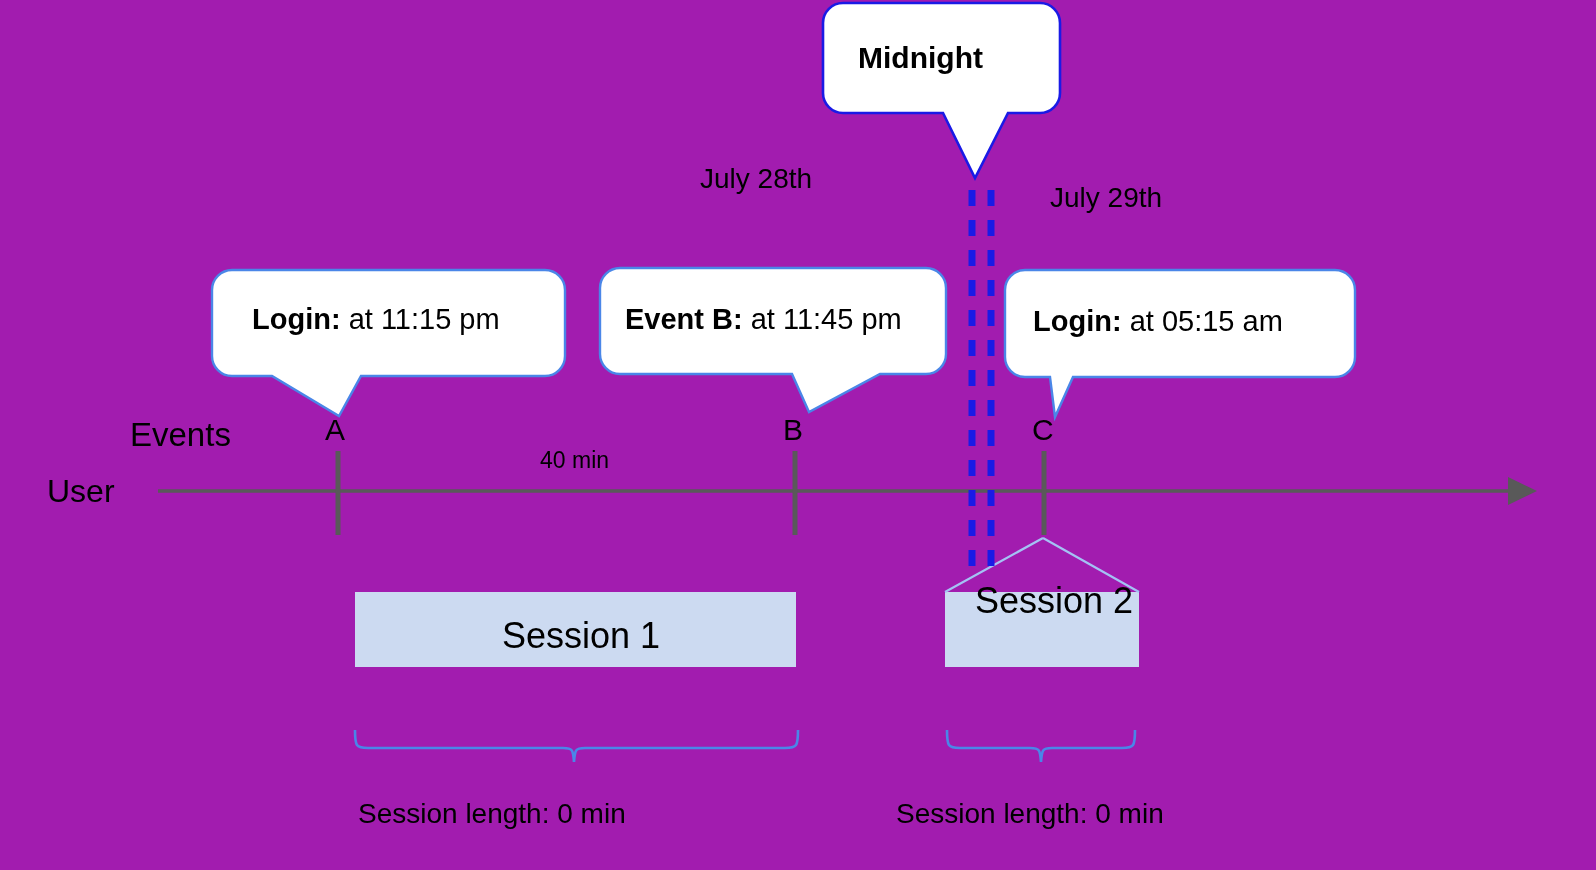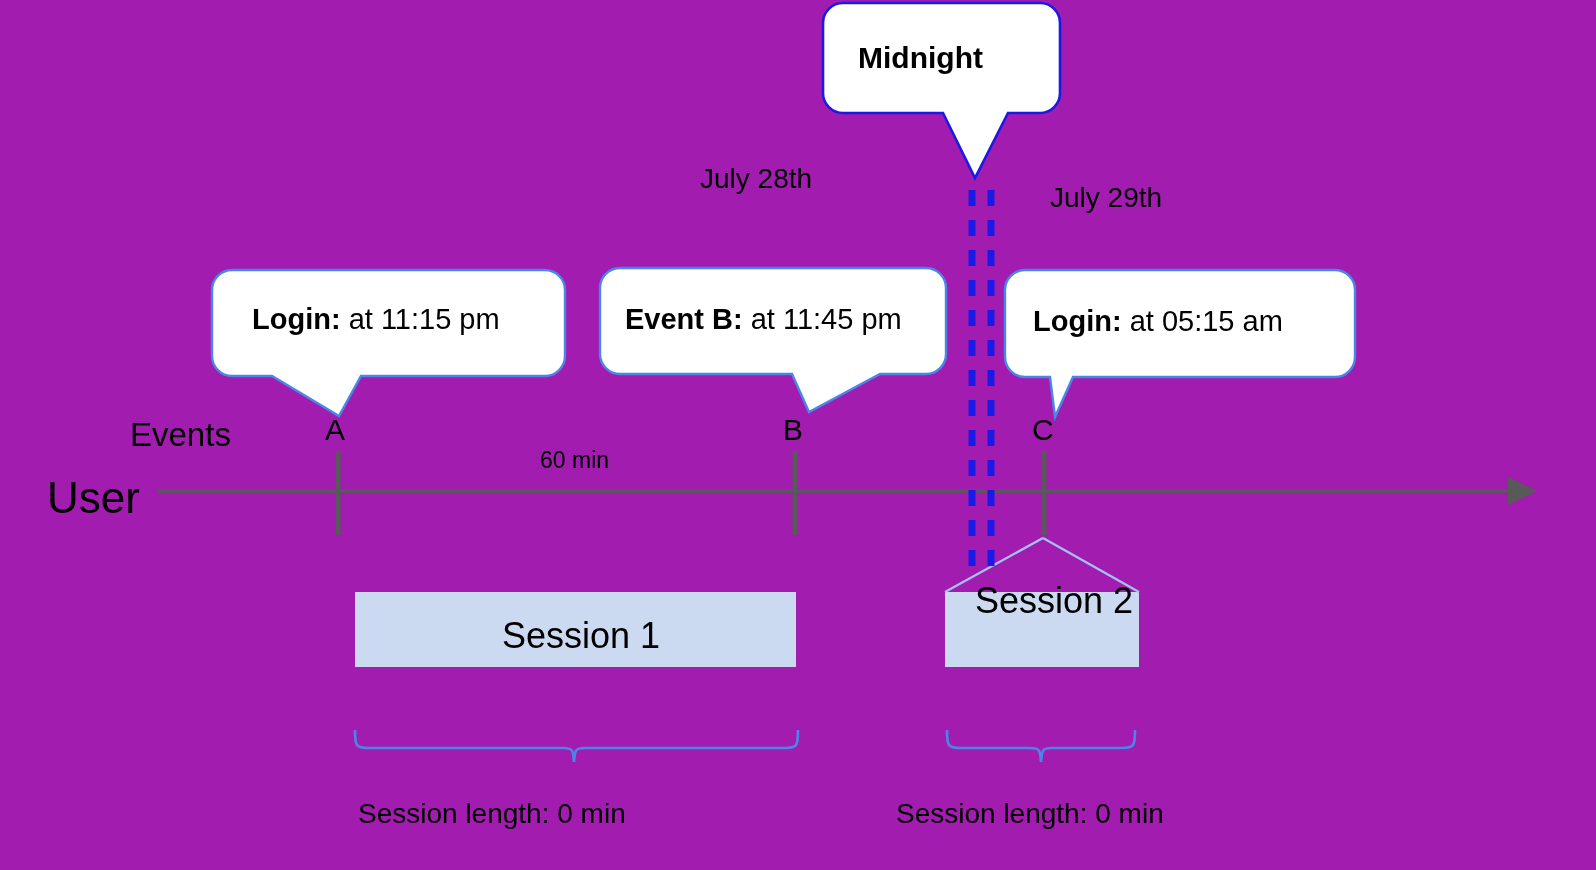--- a/index.html
+++ b/index.html
@@ -40,21 +40,21 @@
     font-size: 30px;
     font-weight: bold;
   }
   .date-text {
     font-size: 28px;
   }
   .event-letter {
     font-size: 30px;
   }
   .axis-label-user {
-    font-size: 44px;
+    font-size: 32px;
   }
   .axis-label-events {
     font-size: 33px;
   }
   .duration-text {
     font-size: 23px;
   }
   .session-text {
     font-size: 36px;
   }
@@ -173,21 +173,21 @@
   </div>
 
   <div class="txt axis-label-events" style="left:130px; top:416px;">Events</div>
 
   <div class="txt event-letter" style="left:325px; top:413px;">A</div>
 
   <div class="txt event-letter" style="left:783px; top:413px;">B</div>
 
   <div class="txt event-letter" style="left:1032px; top:413px;">C</div>
 
-  <div class="txt duration-text" style="left:540px; top:447px;">60 min</div>
+  <div class="txt duration-text" style="left:540px; top:447px;">40 min</div>
 
   <div class="txt axis-label-user" style="left:47px; top:473px;">User</div>
 
   <div class="txt session-text" style="left:502px; top:615px;">Session 1</div>
 
   <div class="txt session-text" style="left:975px; top:580px;">Session 2</div>
 
   <div class="txt session-length-text" style="left:358px; top:798px;">Session length: 0 min</div>
 
   <div class="txt session-length-text" style="left:896px; top:798px;">Session length: 0 min</div>

